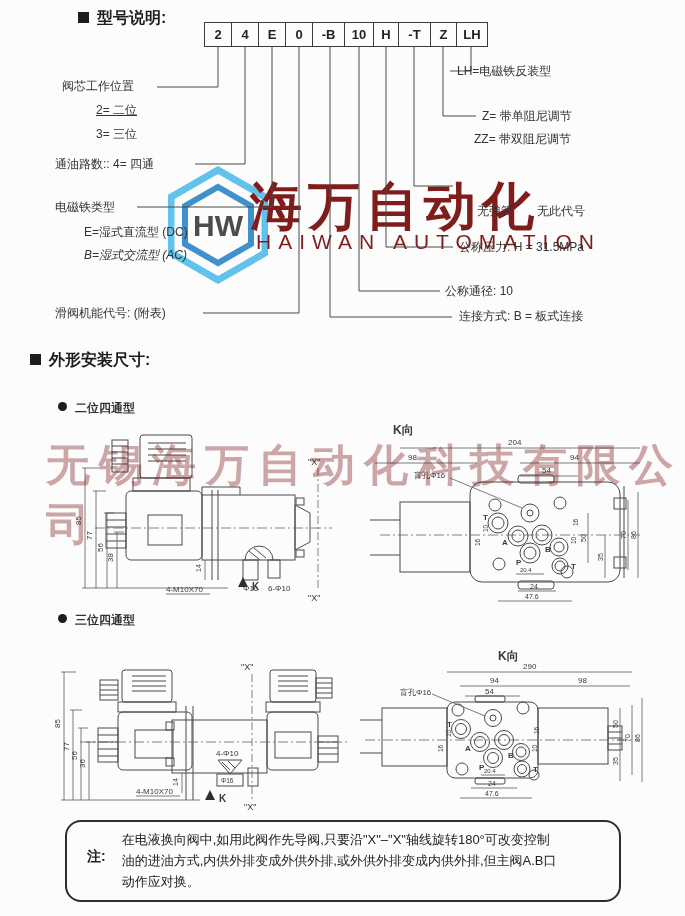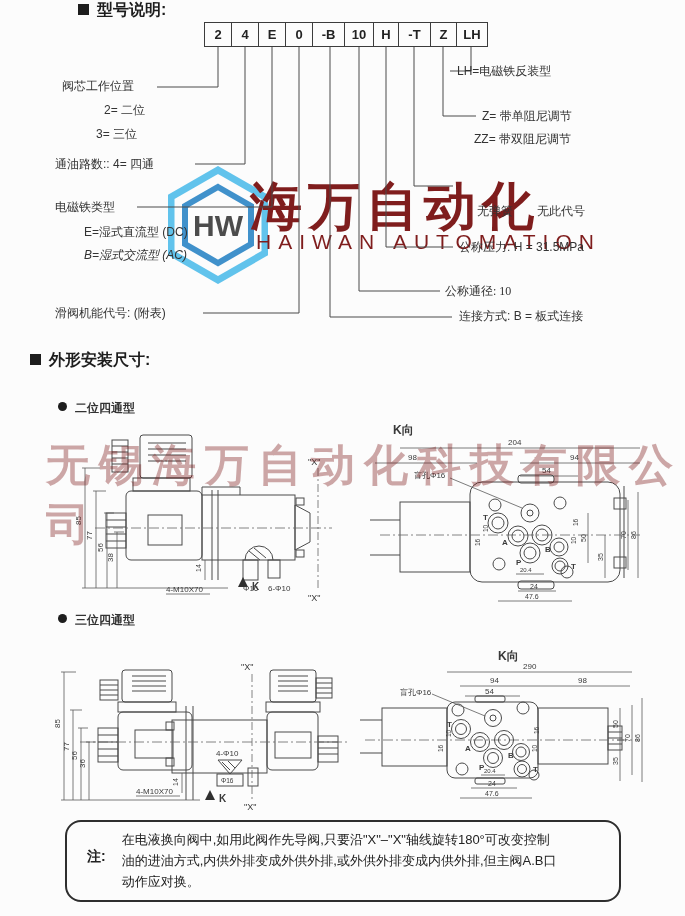--- a/index.html
+++ b/index.html
@@ -27,21 +27,21 @@
   #note-prefix{font-size:14px;font-weight:600;color:#222;margin:26px 0 0 20px;}
   #note-lines{margin:7px 0 0 16px;font-size:13px;line-height:21px;color:#222;}
   .dim-line{stroke:#5a5a5a;stroke-width:.8;}
   .draw-line{stroke:#4a4a4a;stroke-width:1;fill:none;}
 </style>
 </head>
 <body>
 
 <div id="page">
 
-  <div class="lbl hdr" style="left:30px;top:0;padding-left:48px;">
+  <div class="lbl hdr" style="left:30px;top:8px;padding-left:48px;">
     <span class="bullet-sq"></span><span>型号说明:</span>
   </div>
 
   <div id="model-table">
     <div class="cell" style="width:26px">2</div>
     <div class="cell" style="width:26px">4</div>
     <div class="cell" style="width:26px">E</div>
     <div class="cell" style="width:26px">0</div>
     <div class="cell" style="width:31px">-B</div>
     <div class="cell" style="width:28px">10</div>
@@ -60,34 +60,34 @@
       <polyline points="330,47 330,317 452,317"></polyline>
       <polyline points="359,47 359,291 440,291"></polyline>
       <polyline points="386,47 386,247 453,247"></polyline>
       <polyline points="414,47 414,186 453,186"></polyline>
       <polyline points="443,47 443,116 476,116"></polyline>
       <polyline points="471,47 471,71 450,71"></polyline>
     </g>
   </svg>
 
   <div class="lbl" style="left:62px;top:78px;">阀芯工作位置</div>
-  <div class="lbl" style="left:104px;top:102px;">2= 二位</div>
+  <div class="lbl" style="left:96px;top:102px;text-decoration:underline;">2= 二位</div>
   <div class="lbl" style="left:96px;top:126px;">3= 三位</div>
   <div class="lbl" style="left:55px;top:156px;">通油路数:: 4= 四通</div>
   <div class="lbl" style="left:55px;top:199px;">电磁铁类型</div>
   <div class="lbl" style="left:84px;top:224px;">E=湿式直流型 (DC)</div>
   <div class="lbl" style="left:84px;top:247px;font-style:italic;">B=湿式交流型 (AC)</div>
   <div class="lbl" style="left:55px;top:305px;">滑阀机能代号: (附表)</div>
 
   <div class="lbl" style="left:457px;top:63px;">LH=电磁铁反装型</div>
   <div class="lbl" style="left:482px;top:108px;">Z= 带单阻尼调节</div>
   <div class="lbl" style="left:474px;top:131px;">ZZ= 带双阻尼调节</div>
   <div class="lbl" style="left:477px;top:203px;">无弹簧　　无此代号</div>
   <div class="lbl" style="left:459px;top:239px;">公称压力: H = 31.5MPa</div>
-  <div class="lbl" style="left:445px;top:283px;font-family:Liberation Serif, serif;">公称通径: 10</div>
+  <div class="lbl" style="left:445px;top:283px;">公称通径: 10</div>
   <div class="lbl" style="left:459px;top:308px;">连接方式: B = 板式连接</div>
 
   <svg id="logo-hex" width="100" height="118">
     <polygon points="50,4 97,31 97,87 50,114 3,87 3,31" fill="none" stroke="#45b8e9" stroke-width="7" opacity=".85"></polygon>
     <polygon points="50,21 83,40 83,78 50,97 17,78 17,40" fill="none" stroke="#1e7ec2" stroke-width="6" opacity=".85"></polygon>
     <text x="50" y="70" text-anchor="middle" font-size="30" font-weight="bold" fill="#2a93d5" opacity=".9">HW</text>
   </svg>
   <div class="brand-cn">海万自动化</div>
   <div class="brand-en">HAIWAN AUTOMATION</div>
 

